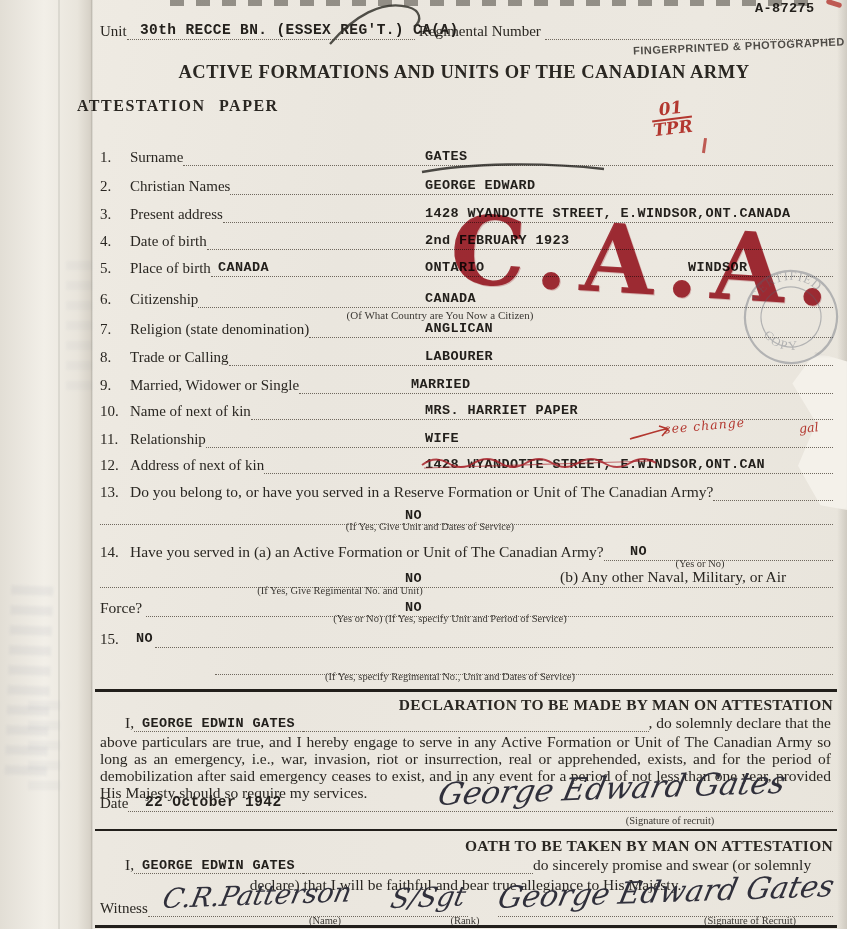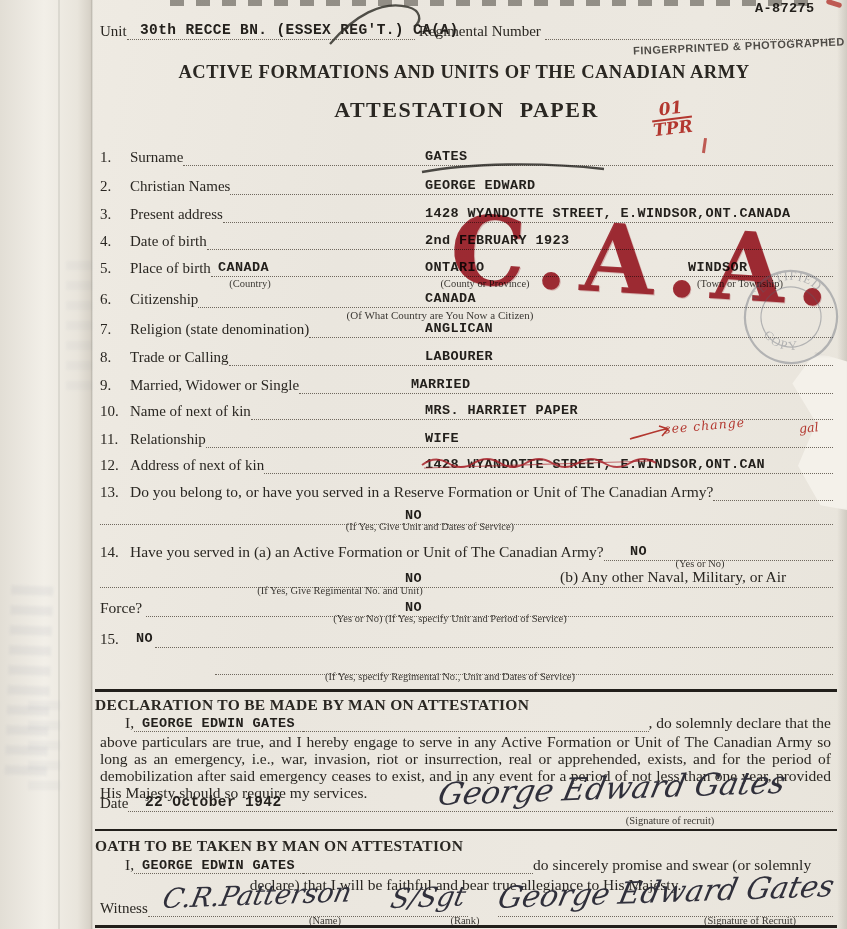--- a/index.html
+++ b/index.html
@@ -25,21 +25,21 @@
   .lbl,.num{font-size:15px;white-space:nowrap;}
   .cap{font-size:10.5px;color:#3c3934;white-space:nowrap;}
   .dot{border-bottom:1.6px dotted #6f685e;}
   .r{position:absolute;left:100px;right:14px;height:20px;display:flex;align-items:flex-end;}
   .r .num{width:30px;}
   .r .lead{flex:1;height:100%;}
   .val{position:absolute;bottom:2px;}
   .subrow{position:absolute;left:100px;right:14px;height:12px;}
   .subrow .cap{position:absolute;text-align:center;}
   .rule{position:absolute;left:95px;right:10px;background:#221f1b;}
-  .center{position:absolute;left:95px;right:14px;text-align:left;}
+  .center{position:absolute;left:85px;right:14px;text-align:right;}
   .script{font-family:"DejaVu Serif",serif;font-style:italic;color:#30303b;
           transform:rotate(-2deg) skewX(-14deg);transform-origin:left bottom;white-space:nowrap;}
   .caa{position:absolute;left:450px;top:213px;font-family:"DejaVu Serif",serif;font-weight:bold;
        font-size:95px;line-height:95px;letter-spacing:12px;color:rgba(160,22,34,.86);
        transform:rotate(3.5deg);mix-blend-mode:multiply;white-space:nowrap;
        text-shadow:1px 1px 0 rgba(160,22,34,.25);}
   .fpstamp{position:absolute;left:633px;top:40px;transform:rotate(-2.5deg);
        font-family:"Liberation Sans",sans-serif;font-weight:bold;font-size:11px;
        letter-spacing:.5px;color:#3a3733;opacity:.88;white-space:nowrap;}
   .rednote{position:absolute;left:652px;top:100px;transform:rotate(-7deg);
@@ -49,22 +49,22 @@
   .redtick{position:absolute;left:703px;top:138px;width:2.5px;height:15px;background:#b3372f;
        transform:rotate(8deg);opacity:.8;}
   .redcorner{position:absolute;left:826px;top:1px;width:16px;height:5px;background:#b3372f;
        border-radius:3px;transform:rotate(18deg);opacity:.8;}
   .seechange{position:absolute;left:664px;top:418px;font-family:"DejaVu Serif",serif;
        font-style:italic;font-size:12.5px;color:#b3372f;transform:rotate(-5deg);letter-spacing:1px;}
   .seefrag{position:absolute;left:799px;top:420px;font-family:"DejaVu Serif",serif;
        font-style:italic;font-size:12.5px;color:#b3372f;transform:rotate(-6deg);}
   .h1{position:absolute;left:95px;right:14px;top:62px;text-align:center;font-weight:bold;
       font-size:18.5px;letter-spacing:.5px;}
-  .h2{position:absolute;left:100px;right:14px;top:97px;text-align:center;font-weight:bold;
-      font-size:22px;letter-spacing:1.5px;word-spacing:8px;}
+  .h2{position:absolute;left:77px;right:14px;top:97px;text-align:left;font-weight:bold;
+      font-size:16px;letter-spacing:1.5px;word-spacing:8px;}
   .secthead{font-weight:bold;font-size:15.5px;letter-spacing:.3px;}
   .para{position:absolute;left:100px;right:16px;font-size:15.5px;line-height:17px;text-align:justify;}
   .iline{position:absolute;left:100px;right:16px;display:flex;align-items:flex-end;font-size:15.5px;}
   .iline .i{padding-left:25px;white-space:nowrap;}
   .iline .namewrap{flex:0 0 auto;padding:0 8px;}
   .iline .fill{flex:1;}
   .iline .tail{white-space:nowrap;}
   svg.overlay{position:absolute;}
 </style>
 </head>
@@ -135,25 +135,20 @@
     <span class="typed val" style="left:325px">2nd FEBRUARY 1923</span>
   </div>
 
   <div class="r" style="top:257px">
     <span class="num">5.</span>
     <span class="lbl">Place of birth</span>
     <span class="lead dot"></span>
     <span class="typed val" style="left:118px">CANADA</span>
     <span class="typed val" style="left:325px">ONTARIO</span>
     <span class="typed val" style="left:588px">WINDSOR</span>
-  </div>
-  <div class="subrow" style="top:278px">
-    <span class="cap" style="left:95px;width:110px">(Country)</span>
-    <span class="cap" style="left:300px;width:170px">(County or Province)</span>
-    <span class="cap" style="left:540px;width:200px">(Town or Township)</span>
   </div>
 
   <div class="r" style="top:288px">
     <span class="num">6.</span>
     <span class="lbl">Citizenship</span>
     <span class="lead dot"></span>
     <span class="typed val" style="left:325px">CANADA</span>
   </div>
   <div class="subrow" style="top:309px">
     <span class="cap" style="left:215px;width:250px;font-size:11px">(Of What Country are You Now a Citizen)</span>

